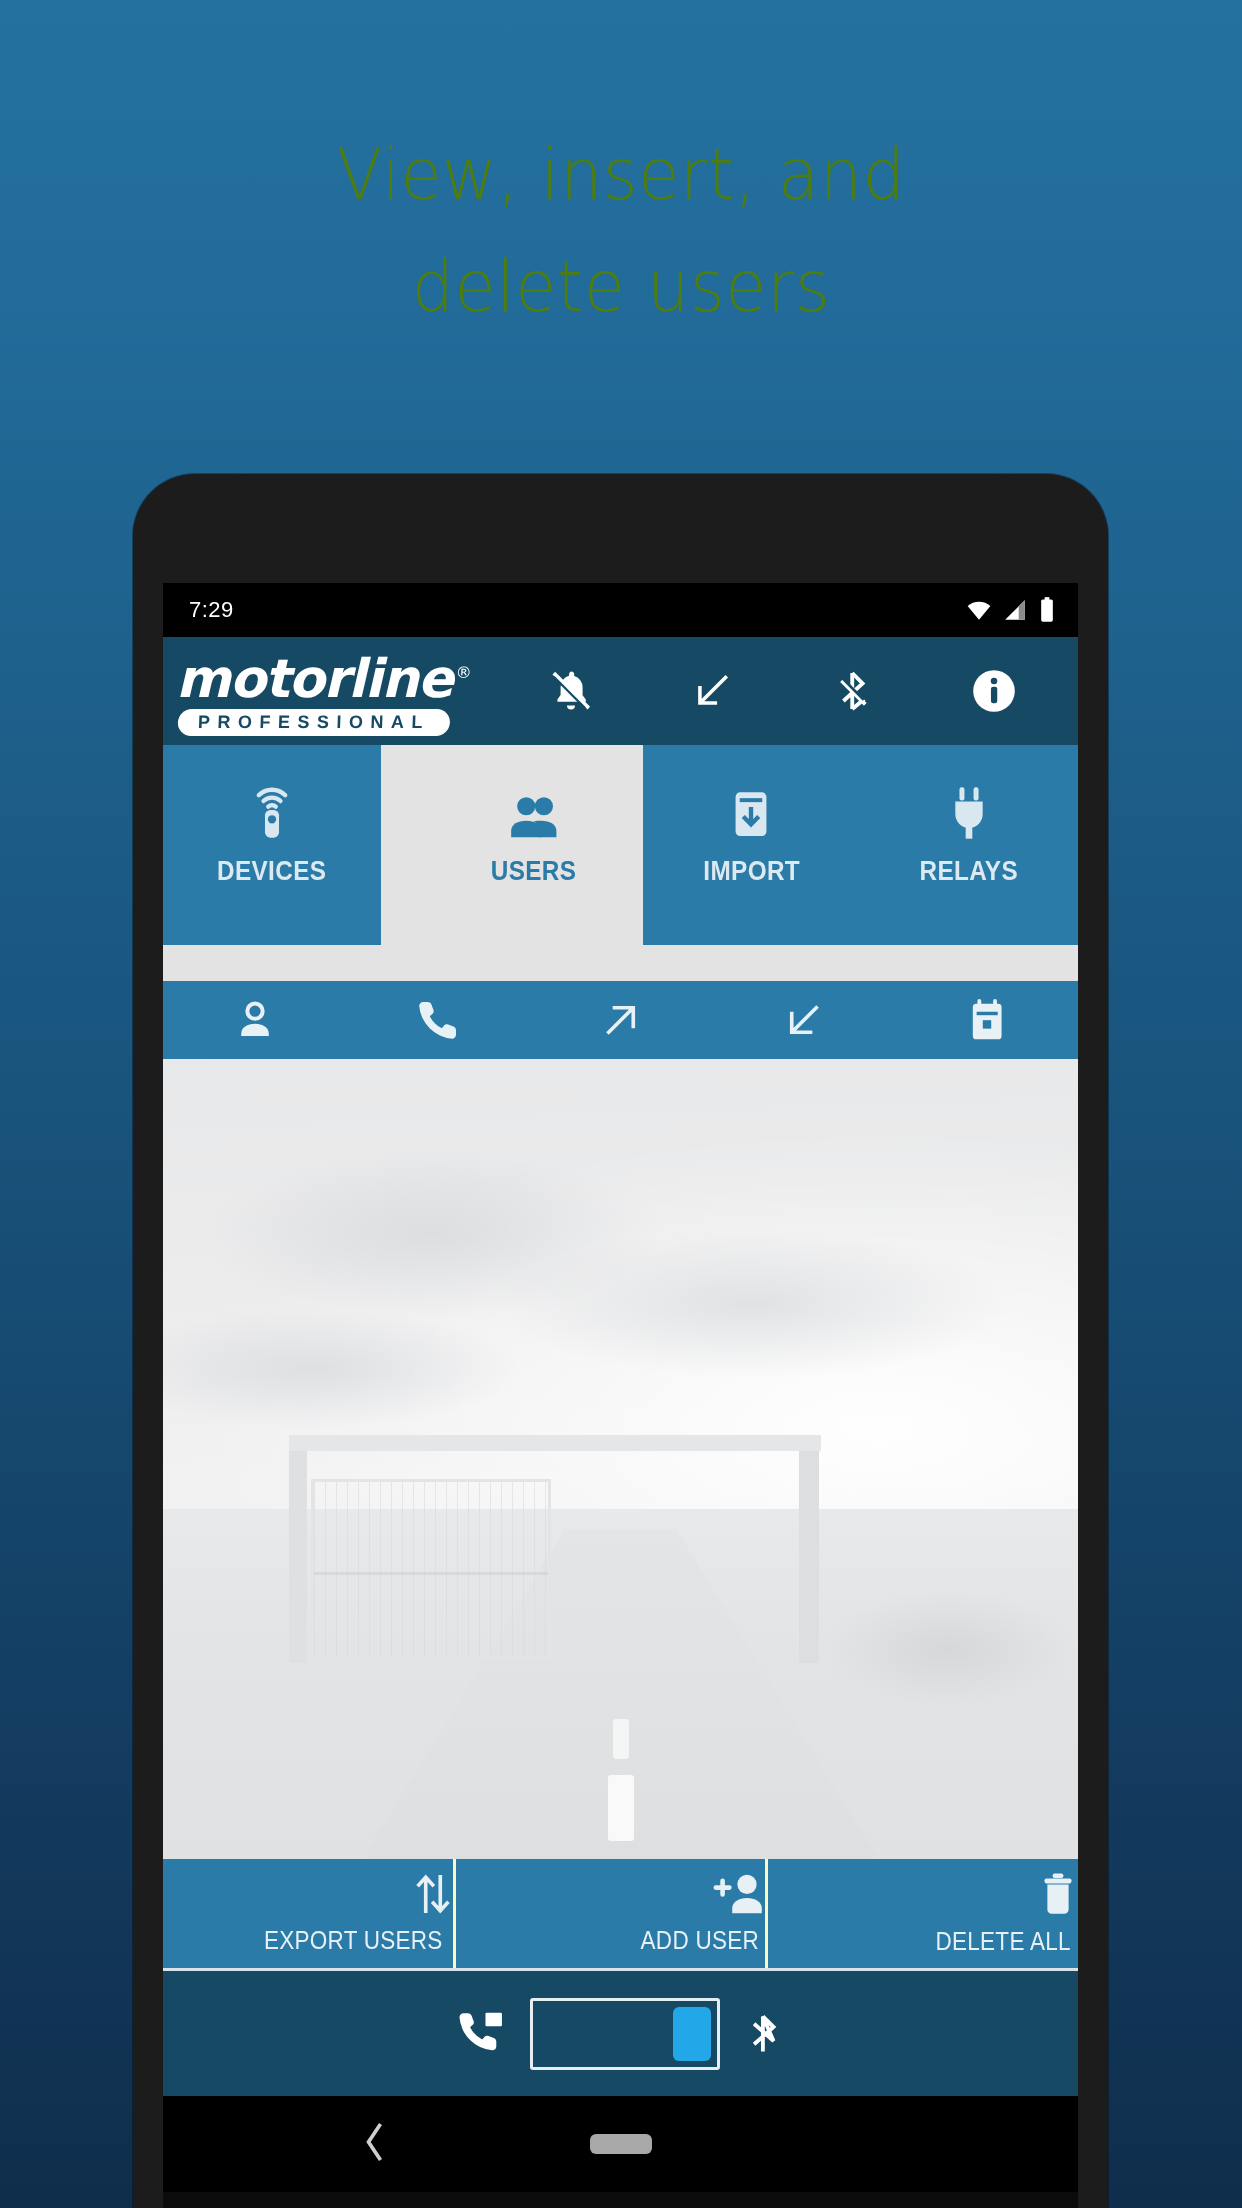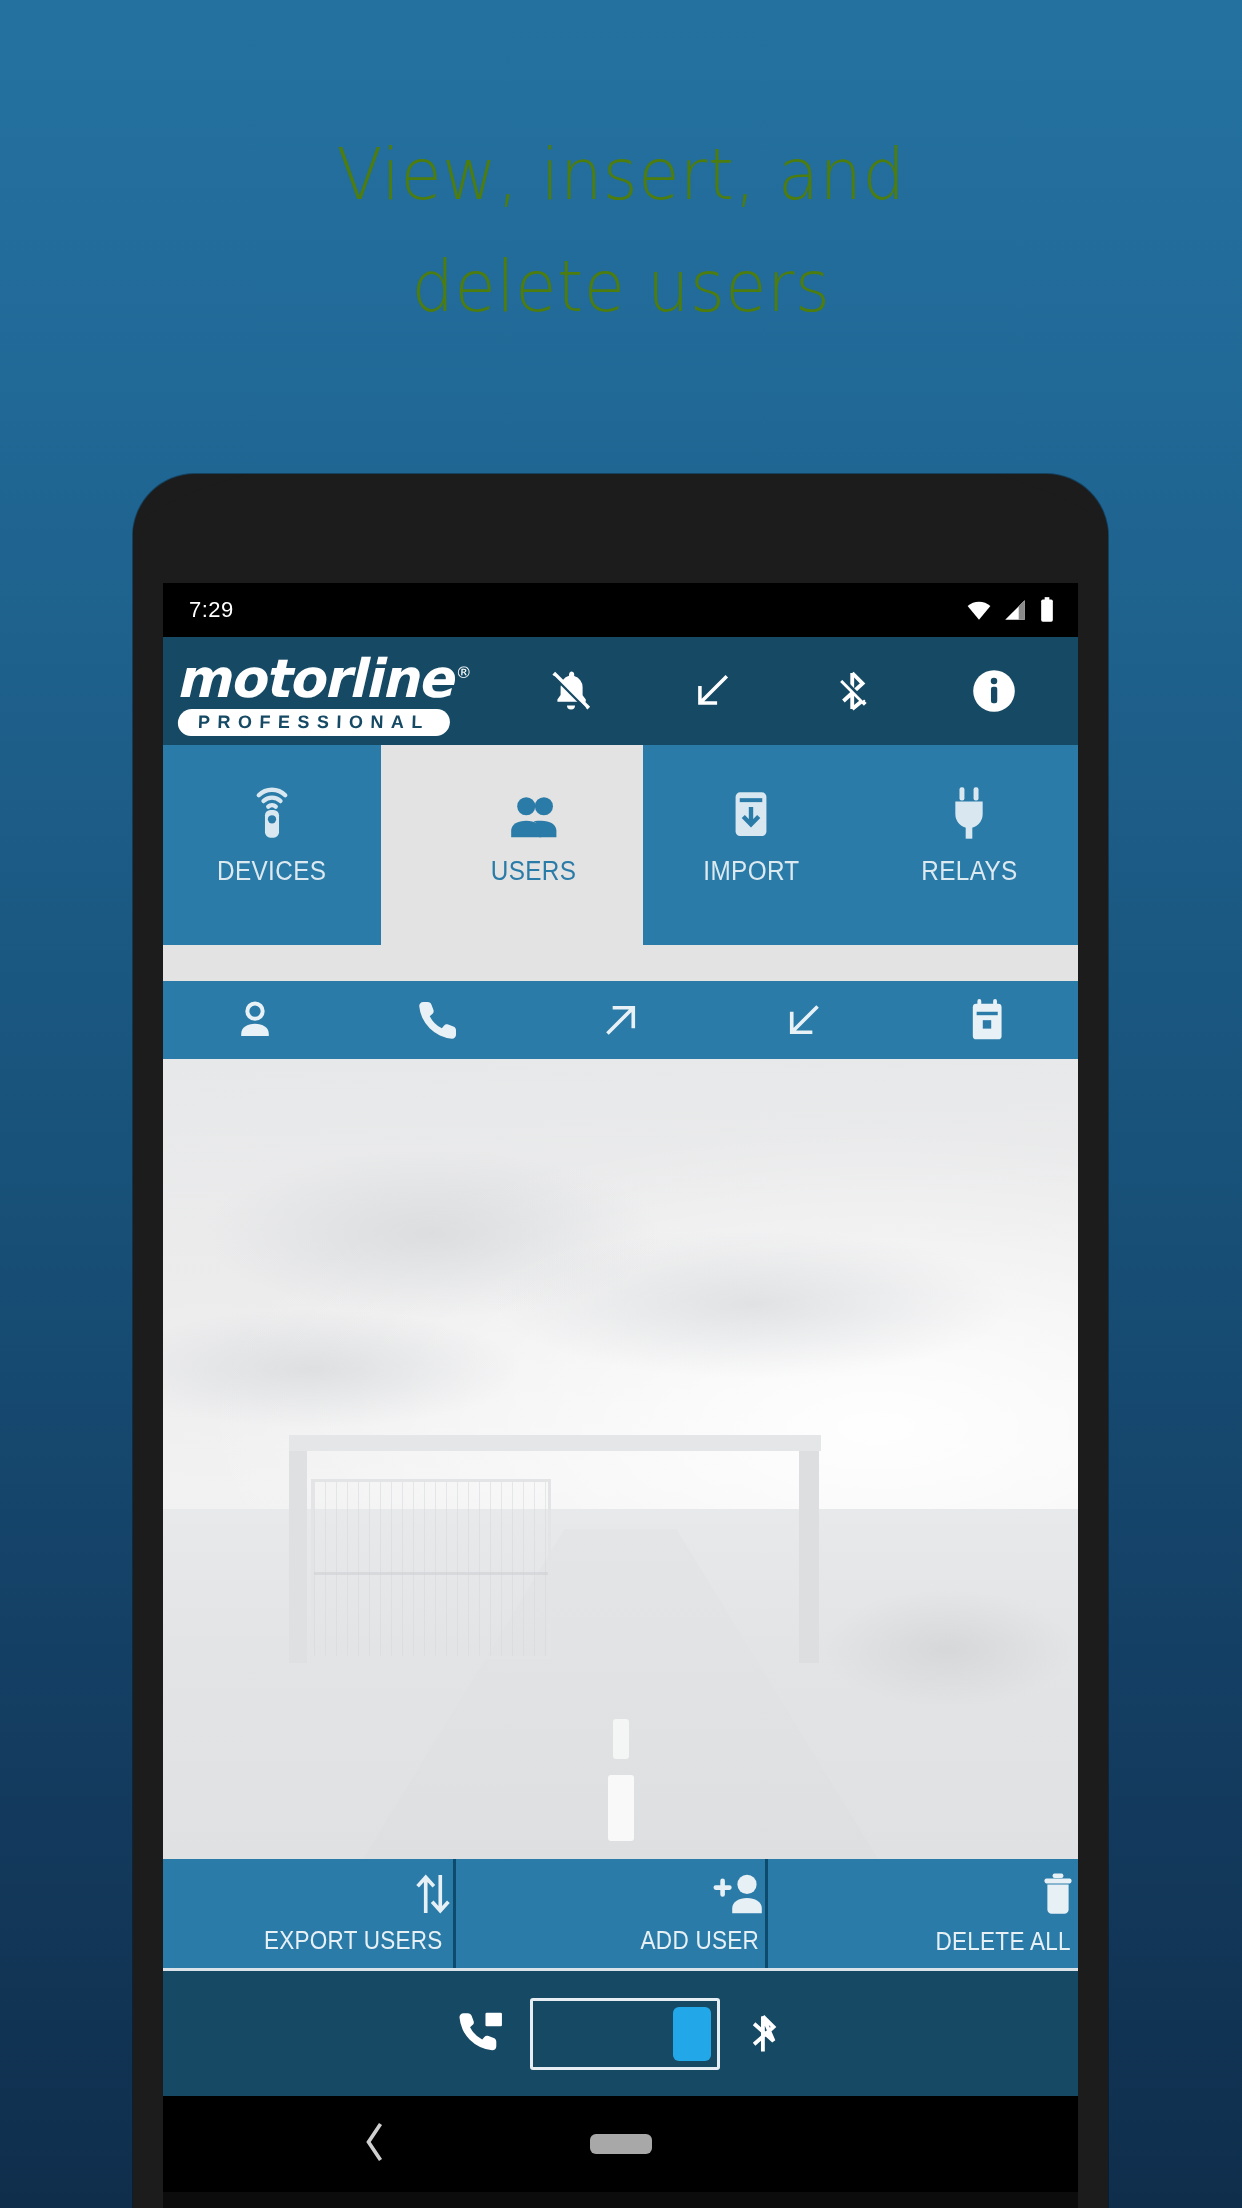--- a/index.html
+++ b/index.html
@@ -71,21 +71,21 @@
     font-size:18px; font-weight:bold; letter-spacing:7.5px;
     line-height:20px; width:272px; text-align:center;
     font-family:"Liberation Sans", sans-serif;
   }
   .appbar-icons { flex:1; display:flex; align-items:center;
                   justify-content:space-around; padding-left:10px; }
   .appbar-icons > div { display:flex; align-items:center; justify-content:center;
                         width:74px; height:74px; }
 
   
-  .tabs { display:flex; height:200px; background:#701a75; }
+  .tabs { display:flex; height:200px; background:#701a75;font-weight:bold; }
   .tab {
     flex:1; display:flex; flex-direction:column; align-items:center;
     justify-content:center; gap:14px; color:#dde9f0; background:#2a7ba8;
     padding-bottom:24px;
   }
   .tab.selected { background:#e3e3e3; color:#2a7ba8;padding-left:44px; }
   .tab-label { font-size:27px; letter-spacing:.4px; transform:scaleX(.9);
                font-family:"Liberation Sans", sans-serif; }
   .tab-ico { height:62px; display:flex; align-items:flex-end; }
 
@@ -154,21 +154,21 @@
     background:radial-gradient(ellipse at center, rgba(200,203,206,.5) 0%, rgba(200,203,206,0) 70%);
   }
 
   
   .actions { display:flex; height:112px; background:#2a7ba8;
              border-bottom:3px solid #d8e2e8; }
   .action {
     flex:1; display:flex; flex-direction:column; align-items:flex-end;
     justify-content:center; gap:10px; color:#e6f0f5;
   }
-  .action + .action { border-left:3px solid #0c4a6e;padding-left:20px; }
+  .action + .action { border-left:3px solid #fef9c3;padding-left:20px; }
   .action-label { font-size:25px; letter-spacing:.3px; transform:scaleX(.9);
                   font-family:"Liberation Sans", sans-serif; }
 
   
   .connstrip {
     height:125px; background:#164a64;
     display:flex; align-items:center; justify-content:center; gap:22px;
   }
   .conn-track {
     width:190px; height:72px; border:3px solid #e6eef3; border-radius:3px;

